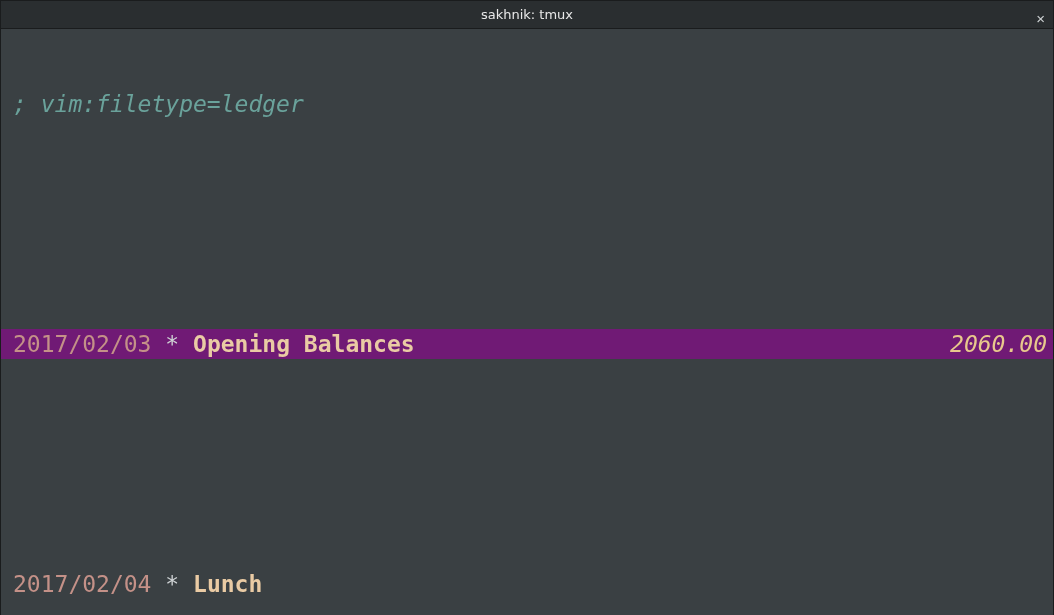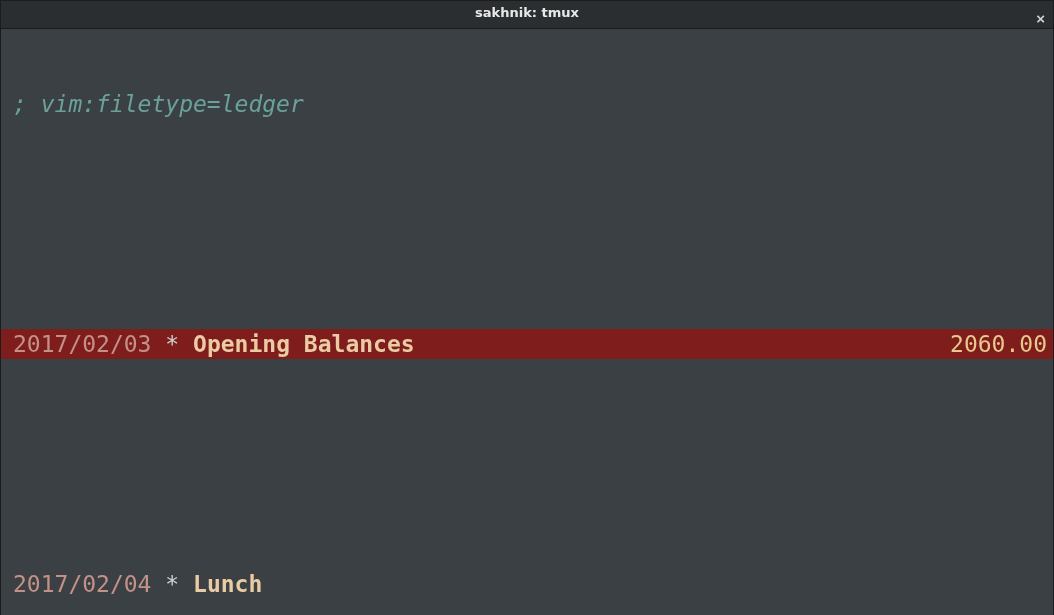--- a/index.html
+++ b/index.html
@@ -10,44 +10,43 @@
     font-size: 23px;
     line-height: 30px;
   }
   .window {
     width: 1054px; height: 615px;
     display: flex; flex-direction: column;
     border: 1px solid #1a1c1d;
   }
   .titlebar {
     height: 28px; background: #2a2e30;
-    display: flex; align-items: flex-end; justify-content: center;
+    display: flex; align-items: center; justify-content: center;
     position: relative;
     font-size: 13px; font-family: "DejaVu Sans", sans-serif;
     color: #e8e8e8;
     border-bottom: 1px solid #1a1c1d;
-    font-weight: bold;
   }
   .titlebar .close {
     position: absolute; right: 8px; top: 3px;
     color: #cfd3d5; font-size: 15px; font-family: sans-serif;
   }
   .term {
     flex: 1; background: #3a4043;
     padding: 0;
     white-space: pre;
   }
   .line { height: 30px; display: flex; padding-left: 12px; }
   .c-comment { color: #6aa29b; font-style: italic; }
   .c-date { color: #c49188; }
   .c-star { color: #cfd3d5; }
   .c-title { color: #eacba4; font-weight: bold; }
-  .c-sum { color: #e8c88c; }
+  .c-sum { color: #e8c88c; font-style: italic; }
   .c-plain { color: #cfd3d5; }
-  .hl-line { background: #7f1d1d; width: 100%; }
+  .hl-line { background: #701a75; width: 100%; }
   .spacer { flex: 1; }
 
   .blankarea { flex:1; background:#3a4043; }
 
 </style>
 </head>
 <body>
 
 <div class="window">
   <div class="titlebar">

